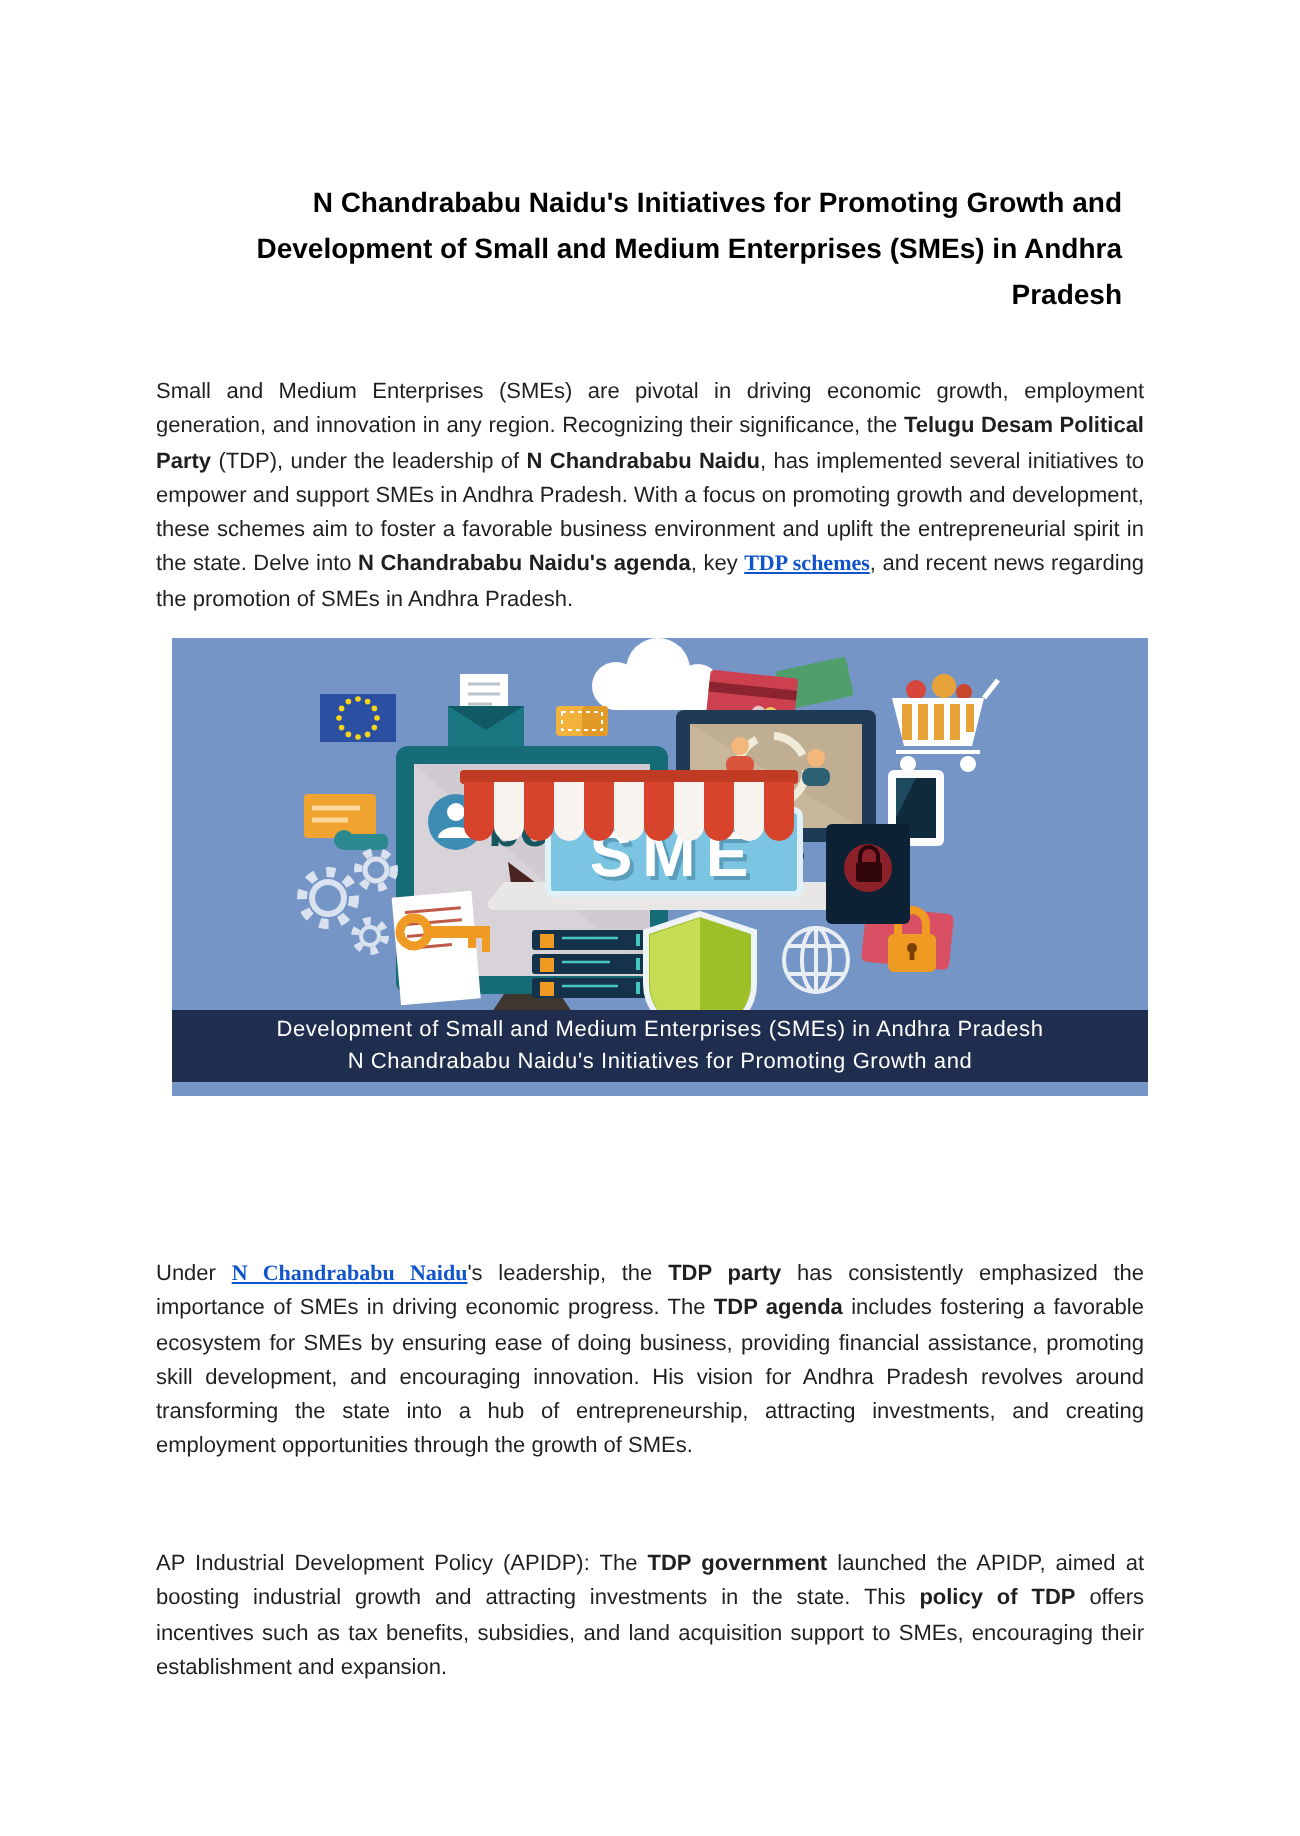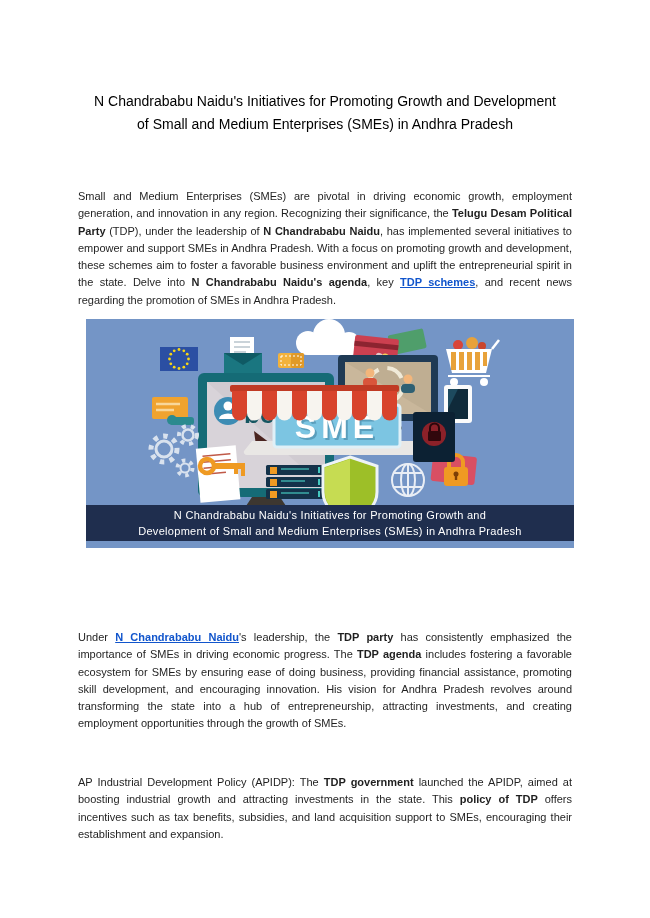--- a/index.html
+++ b/index.html
@@ -3,31 +3,31 @@
 <meta charset="utf-8">
 <style>
   html,body { margin:0; padding:0; background:#e8e8e8; }
   .page {
     position:relative; width:650px; height:918px; margin:0 auto;
     background:#ffffff; overflow:hidden;
     font-family:"Liberation Sans", sans-serif; color:#1f1f1f;
   }
   .title {
     position:absolute; top:90px; left:89px; width:472px; margin:0;
-    text-align:center; font-size:14px; line-height:23px; font-weight:normal; color:#000;
+    text-align:right; font-size:14px; line-height:23px; font-weight:bold; color:#000;
   }
   .para {
     position:absolute; left:78px; width:494px; margin:0;
     text-align:justify; font-size:11px; line-height:17.3px; color:#1f1f1f;
   }
   .para-1 { top:188px; }
   .para-2 { top:629px; }
   .para-3 { top:774px; }
   .b { font-weight:bold; }
-  a.doclink { color:#1155cc; font-weight:bold; text-decoration:underline; cursor:pointer; }
+  a.doclink { color:#1155cc; font-weight:bold; text-decoration:underline; cursor:pointer;font-family:Liberation Serif, serif; }
   figure.illustration {
     position:absolute; left:86px; top:319px; width:488px; height:229px; margin:0;
   }
   figure.illustration svg { display:block; }
   .caption {
     position:absolute; left:0; right:0; bottom:7px; height:36px;
     background:#1f2e4e; color:#ffffff;
     display:flex; flex-direction:column; justify-content:space-evenly; align-items:center;
     font-size:11px; letter-spacing:0.3px; line-height:12px; text-align:center;
   }
@@ -265,22 +265,22 @@
 
       <g>
         <rect x="327" y="93" width="42" height="50" rx="3" fill="#0c2133"></rect>
         <circle cx="348" cy="115" r="12" fill="#8c2129"></circle>
         <path d="M344,112 v-3 a4.5,4.5 0 0 1 9,0 v3" stroke="#2b070b" stroke-width="2" fill="none"></path>
         <rect x="342" y="112" width="13" height="10" rx="1.5" fill="#31070c"></rect>
       </g>
     </svg>
 
     <div class="caption">
+      <span>Development of Small and Medium Enterprises (SMEs) in Andhra Pradesh</span>
       <span>N Chandrababu Naidu's Initiatives for Promoting Growth and</span>
-      <span>Development of Small and Medium Enterprises (SMEs) in Andhra Pradesh</span>
     </div>
   </figure>
 
   <p class="para para-2"><span>Under </span><a href="#" class="doclink">N Chandrababu Naidu</a><span>'s leadership, the </span><span class="b">TDP party</span><span> has consistently emphasized the importance of SMEs in driving economic progress. The </span><span class="b">TDP agenda</span><span> includes fostering a favorable ecosystem for SMEs by ensuring ease of doing business, providing financial assistance, promoting skill development, and encouraging innovation. His vision for Andhra Pradesh revolves around transforming the state into a hub of entrepreneurship, attracting investments, and creating employment opportunities through the growth of SMEs.</span></p>
 
   <p class="para para-3"><span>AP Industrial Development Policy (APIDP): The </span><span class="b">TDP government</span><span> launched the APIDP, aimed at boosting industrial growth and attracting investments in the state. This </span><span class="b">policy of TDP</span><span> offers incentives such as tax benefits, subsidies, and land acquisition support to SMEs, encouraging their establishment and expansion.</span></p>
 
 </div>
 
 </body></html>

